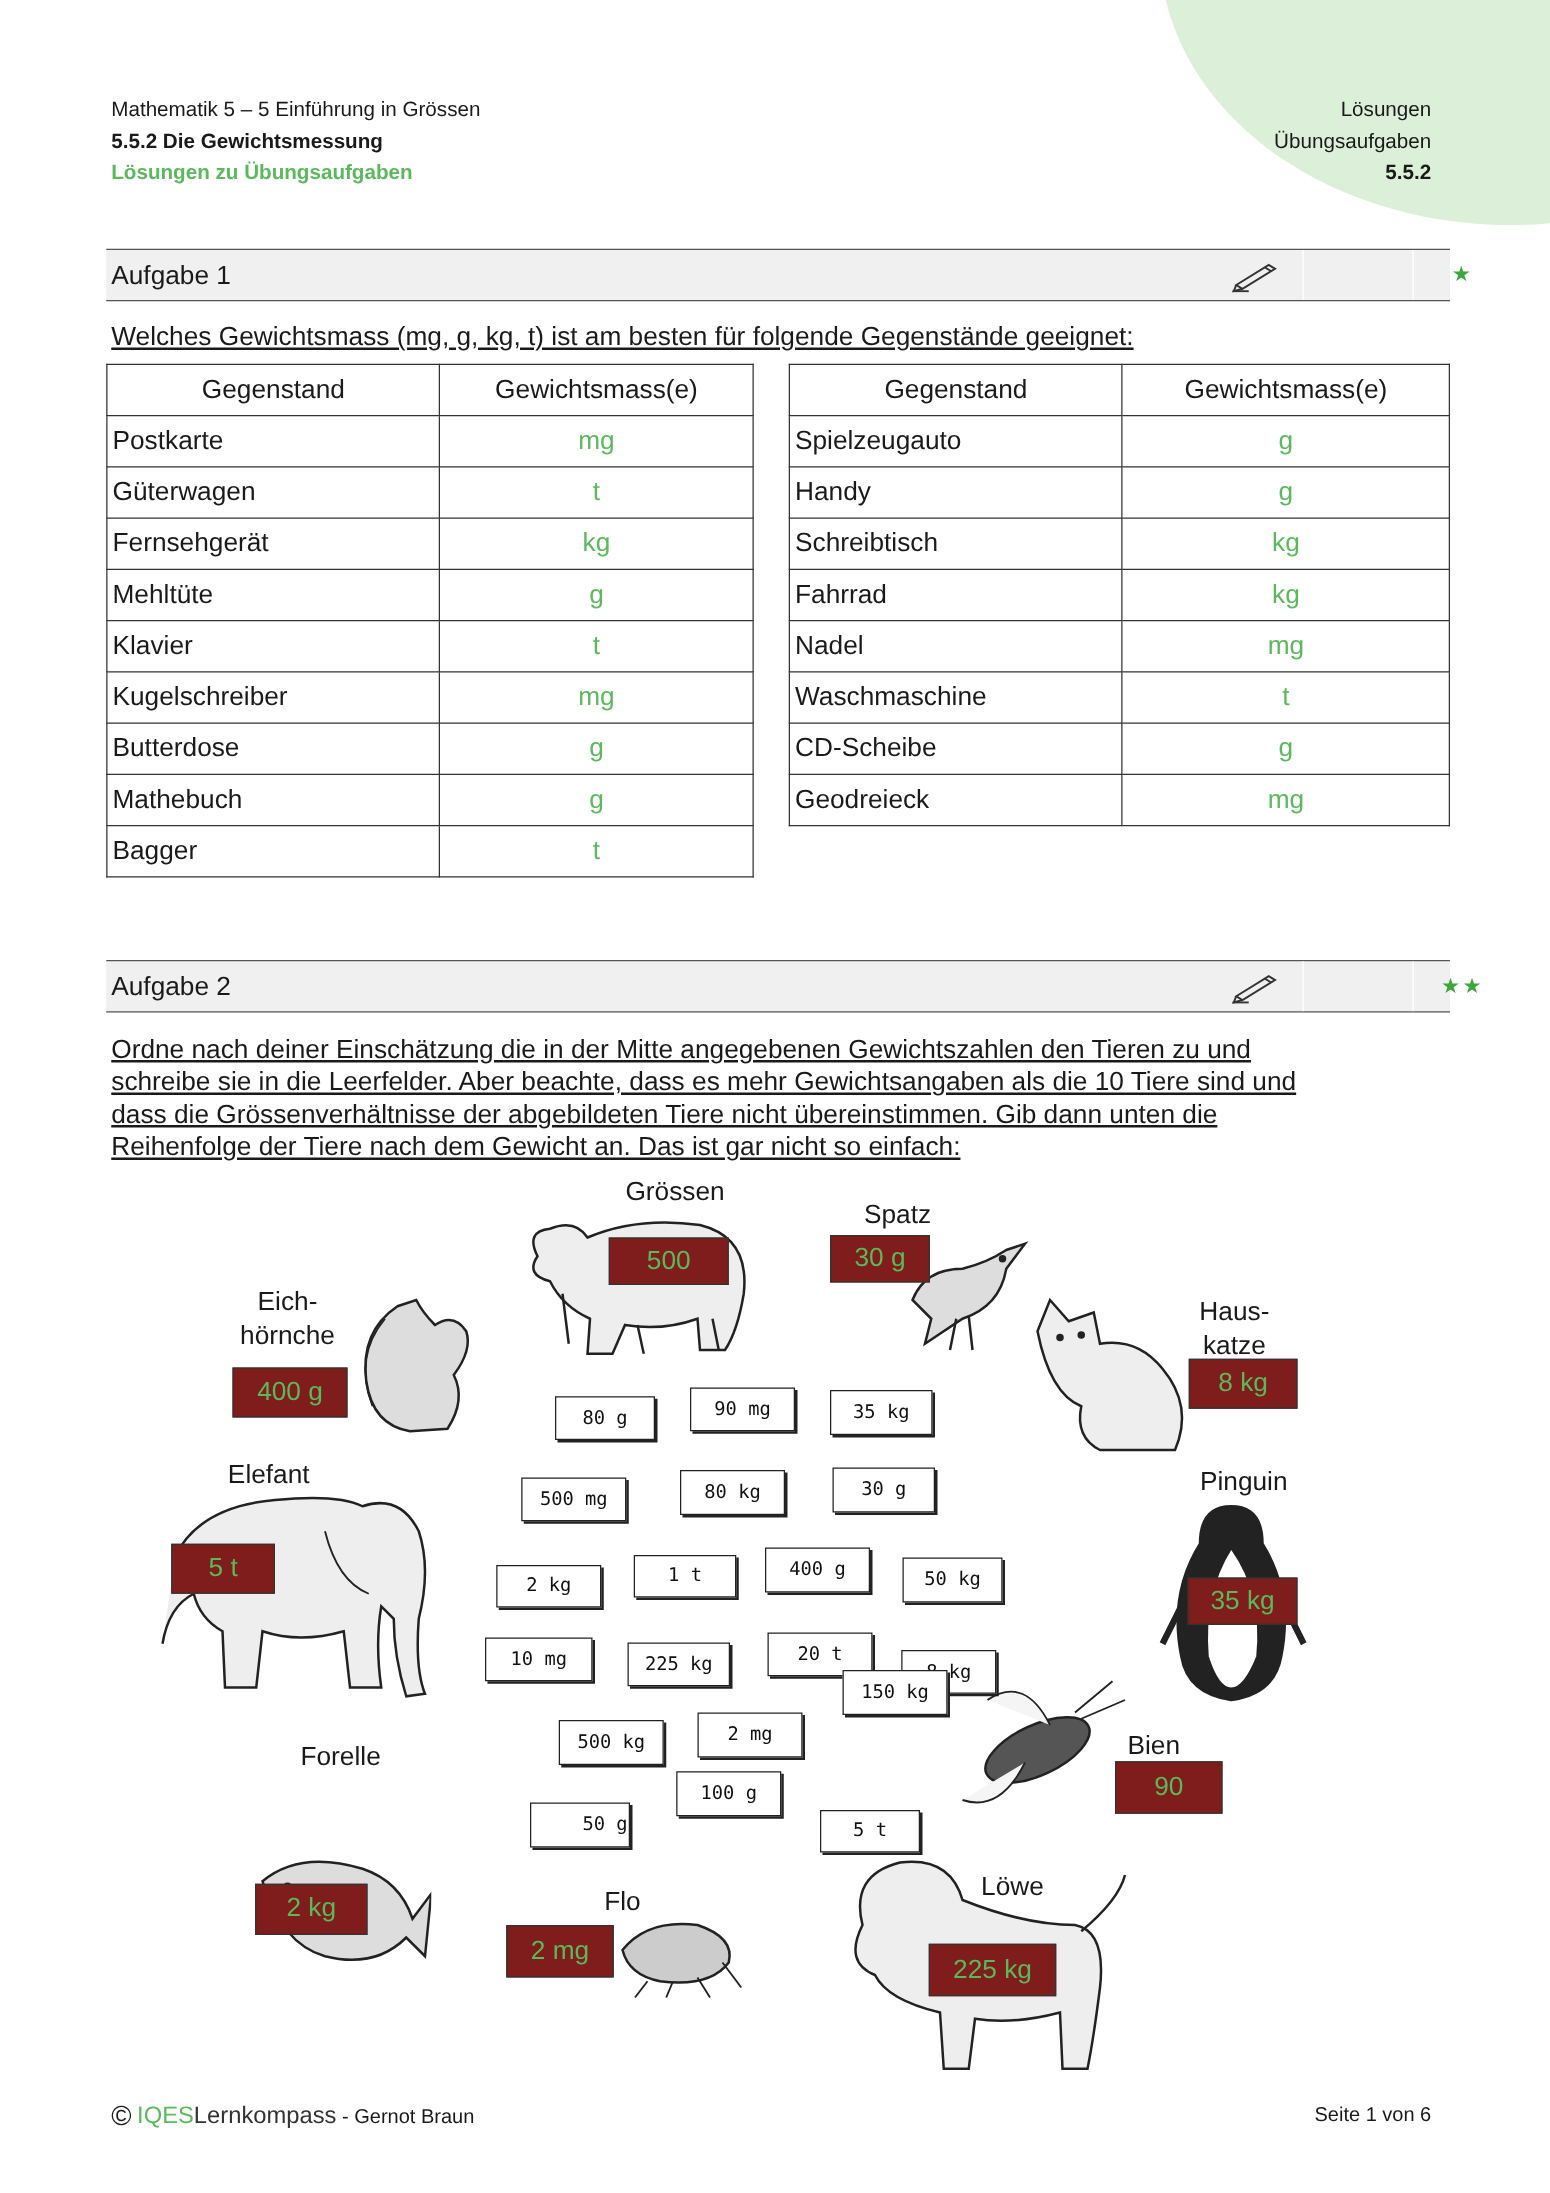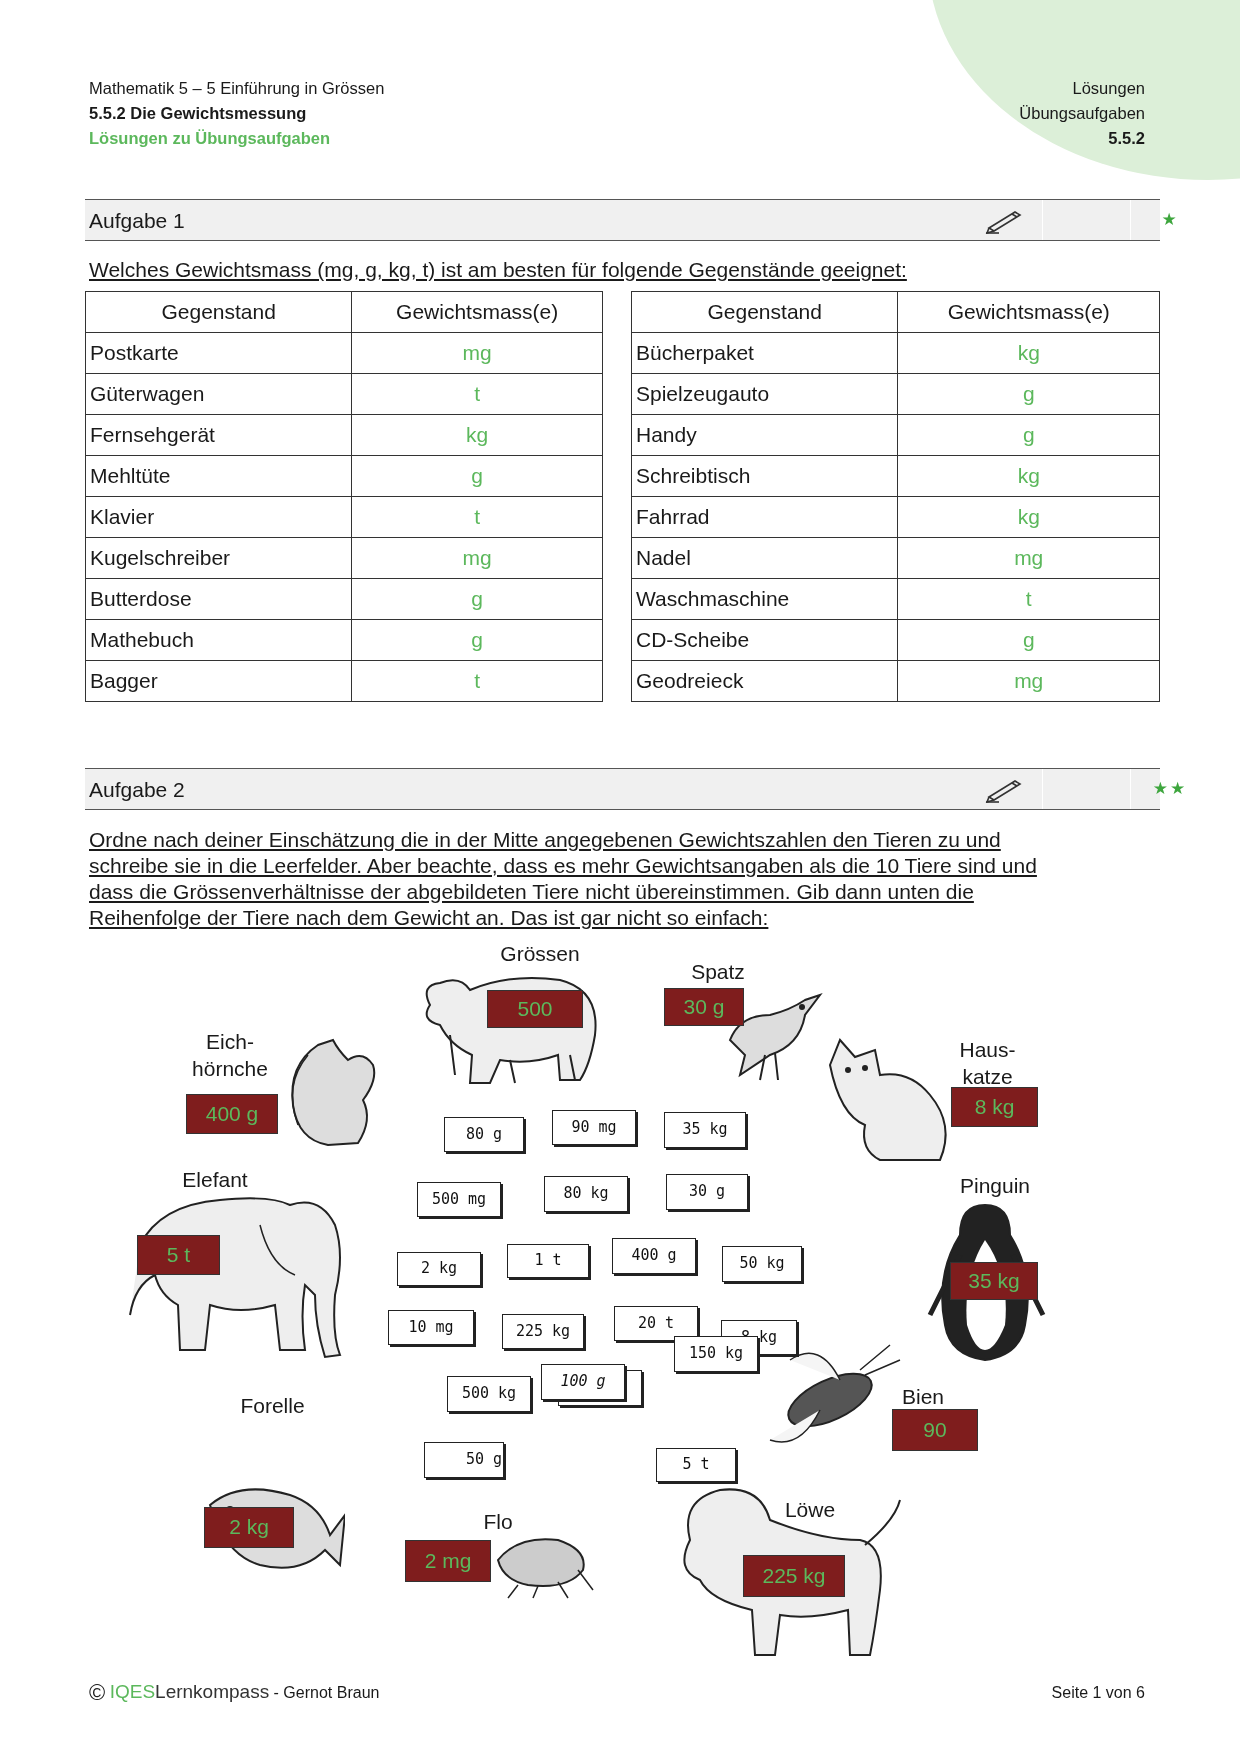--- a/index.html
+++ b/index.html
@@ -124,24 +124,20 @@
       <col style="width:262px">
     </colgroup>
   <thead>
     <tr>
       <th>Gegenstand</th>
       <th>Gewichtsmass(e)</th>
     </tr>
   </thead>
   <tbody>
     <tr>
-        <td class="item">Bücherpaket</td>
-        <td class="ans">kg</td>
-      </tr>
-    <tr>
         <td class="item">Spielzeugauto</td>
         <td class="ans">g</td>
       </tr>
     <tr>
         <td class="item">Handy</td>
         <td class="ans">g</td>
       </tr>
     <tr>
         <td class="item">Schreibtisch</td>
         <td class="ans">kg</td>
@@ -275,21 +271,21 @@
 <div class="wbox" style="left:612px; top:1238px; width:84px; height:36px; line-height:33px;">400 g</div>
 <div class="wbox" style="left:722px; top:1246px; width:80px; height:36px; line-height:33px;">50 kg</div>
 <div class="wbox" style="left:388px; top:1310px; width:86px; height:35px; line-height:32px;">10 mg</div>
 <div class="wbox" style="left:502px; top:1314px; width:82px; height:35px; line-height:32px;">225 kg</div>
 <div class="wbox" style="left:614px; top:1306px; width:84px; height:35px; line-height:32px;">20 t</div>
 <div class="wbox" style="left:721px; top:1320px; width:76px; height:35px; line-height:32px;">8 kg</div>
 <div class="wbox" style="left:434px; top:1376px; width:84px; height:36px; line-height:33px;margin-left:13px;">500 kg</div>
 <div class="wbox" style="left:558px; top:1370px; width:84px; height:36px; line-height:33px;">2 mg</div>
 <div class="wbox" style="left:674px; top:1336px; width:84px; height:36px; line-height:33px;">150 kg</div>
 <div class="wbox" style="left:424px; top:1442px; width:80px; height:36px; line-height:33px;padding-left:40px;">50 g</div>
-<div class="wbox" style="left:541px; top:1364px; width:84px; height:36px; line-height:33px;font-style:italic;">100 g</div>
+<div class="wbox" style="left:541px; top:1417px; width:84px; height:36px; line-height:33px;">100 g</div>
 <div class="wbox" style="left:656px; top:1448px; width:80px; height:34px; line-height:31px;">5 t</div>
 
 <div class="abs footer" style="left:89px; top:1680px; font-size:16px;">
   <span style="font-size:22px; vertical-align:-2px;">©</span>
   <span style="color:#5cb85c; font-size:19px;">IQES</span><span style="color:#333; font-size:19px;">Lernkompass</span>
   <span> - Gernot Braun</span>
 </div>
 <div class="abs footer" style="right:95px; top:1684px;">Seite 1 von 6</div>
 
 </body></html>

